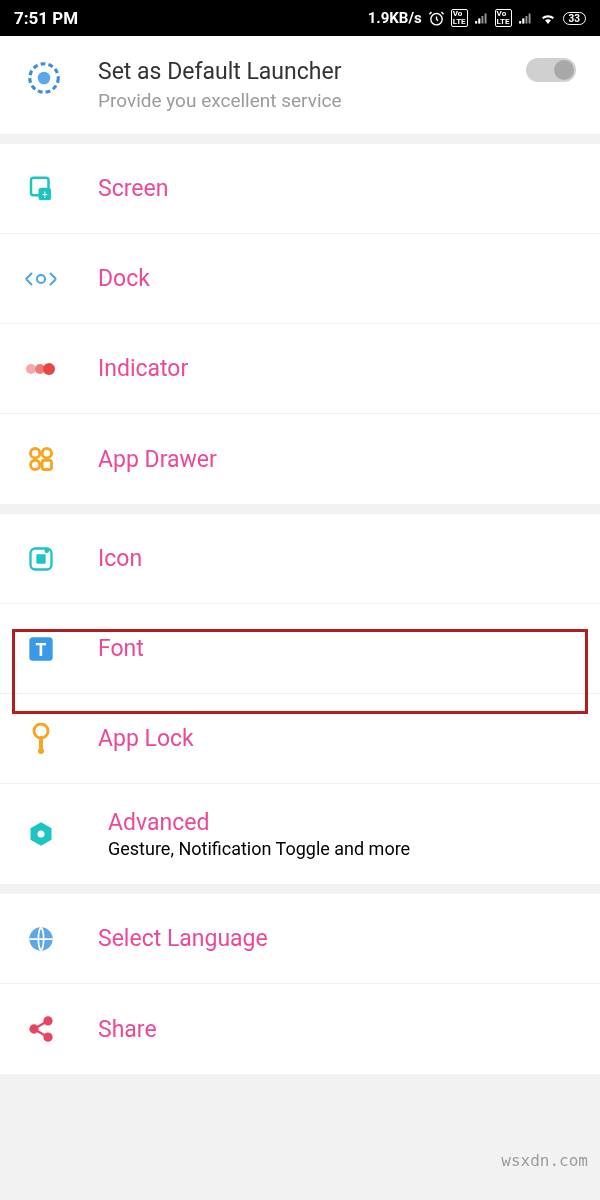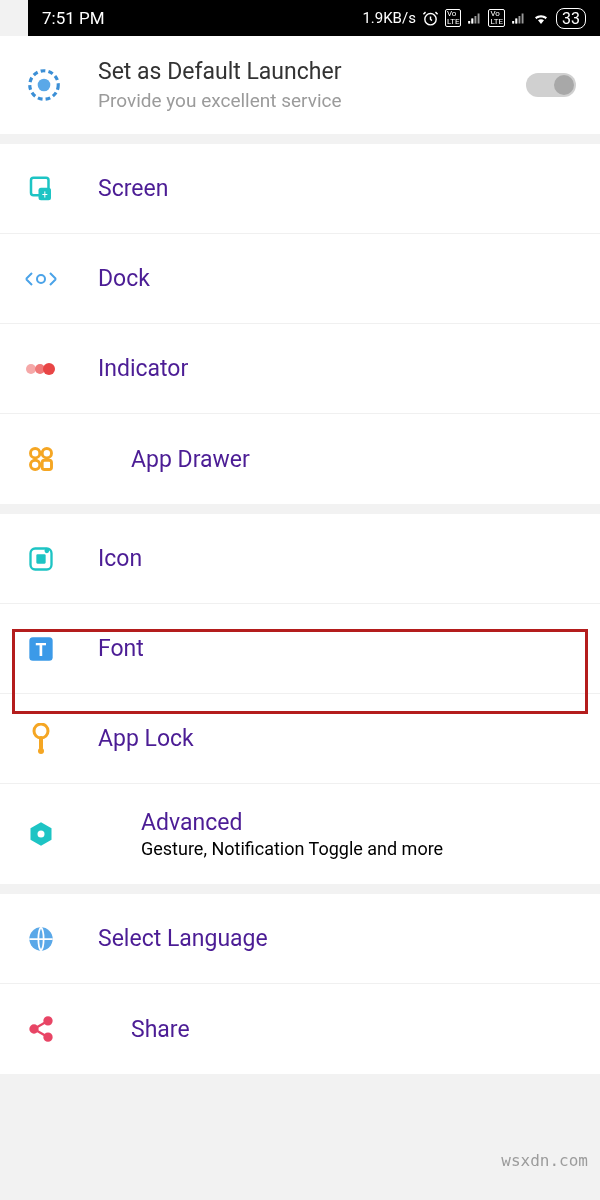--- a/index.html
+++ b/index.html
@@ -13,30 +13,28 @@
     }
     .status-bar {
       height: 36px;
       background: #000;
       color: #fff;
       display: flex;
       align-items: center;
       justify-content: space-between;
       padding: 0 14px;
       font-size: 17px;
-      font-weight: 400;
-      margin-left: 28px;
+      font-weight: 700;
     }
     .status-right { display: flex; align-items: center; gap: 6px; font-size: 15px; }
     .status-right .ico { display: inline-flex; align-items: center; }
     .section { background: #fff; }
     .gap { height: 10px; background: #f2f2f2; }
     .header-row {
       display: flex;
-      align-items: center;
       padding: 22px 24px 22px 24px;
       background: #fff;
     }
     .header-ico { width: 40px; height: 40px; display: flex; align-items: center; justify-content: center; margin-right: 34px; }
     .header-text { flex: 1; }
     .header-title { font-size: 23px; color: #333; font-weight: 400; }
     .header-sub { font-size: 19px; color: #9b9b9b; margin-top: 4px; }
     .toggle {
       width: 50px; height: 24px; background: #d0d0d0; border-radius: 12px; position: relative;
     }
@@ -45,26 +43,26 @@
     }
     .row {
       display: flex;
       align-items: center;
       padding: 0 24px;
       background: #fff;
       height: 90px;
       position: relative;
       border-bottom: 1px solid #f0f0f0;
     }
-    .row:last-child { border-bottom: none; gap: 33px; }
+    .row:last-child { border-bottom: none; }
     .section .row:first-child { border-top: none; }
     .row .ico-box {
       width: 34px; height: 34px; display: flex; align-items: center; justify-content: center; margin-right: 40px;
     }
-    .row-label { font-size: 23px; color: #4c1d95; }
+    .row-label { font-size: 23px; color: #ec4899; }
     .row-sub { font-size: 18px; color: #000000; margin-top: 2px; }
     .row-text { display: flex; flex-direction: column; margin-left: 10px; }
     .highlight-box {
       position: absolute;
       border: 3px solid #b41d1d;
       pointer-events: none;
       z-index: 10;
     }
     .watermark {
       position: absolute;
@@ -100,21 +98,21 @@
       <svg width="15" height="15" viewBox="0 0 24 24" fill="#fff">
           <path d="M2 20h3v-4H2zM7 20h3v-8H7zM12 20h3V8h-3zM17 20h3V4h-3z" opacity="0.6"></path>
           <path d="M2 20h3v-4H2zM7 20h3v-8H7z"></path>
         </svg>
     </span>
     <span class="ico">
       <svg width="18" height="18" viewBox="0 0 24 24" fill="#fff">
           <path d="M12 20l4-5c-2.2-1.8-5.8-1.8-8 0zM4 11l2 2.5c3.3-2.7 8.7-2.7 12 0L20 11c-4.4-3.6-11.6-3.6-16 0z"></path>
         </svg>
     </span>
-    <span class="ico" style="border:1.5px solid #fff;border-radius:8px;padding:0 5px;font-size:16px;position:relative;text-align:right;">
+    <span class="ico" style="border:1.5px solid #fff;border-radius:8px;padding:0 5px;font-size:10px;position:relative;text-align:right;">
       <span>33</span>
     </span>
   </div>
 </div>
 
 <div class="section">
   <div class="header-row">
     <div class="header-ico">
       <svg width="38" height="38" viewBox="0 0 24 24">
           <circle cx="12" cy="12" r="9" fill="none" stroke="#3b8fd6" stroke-width="2" stroke-dasharray="3 2"></circle>

